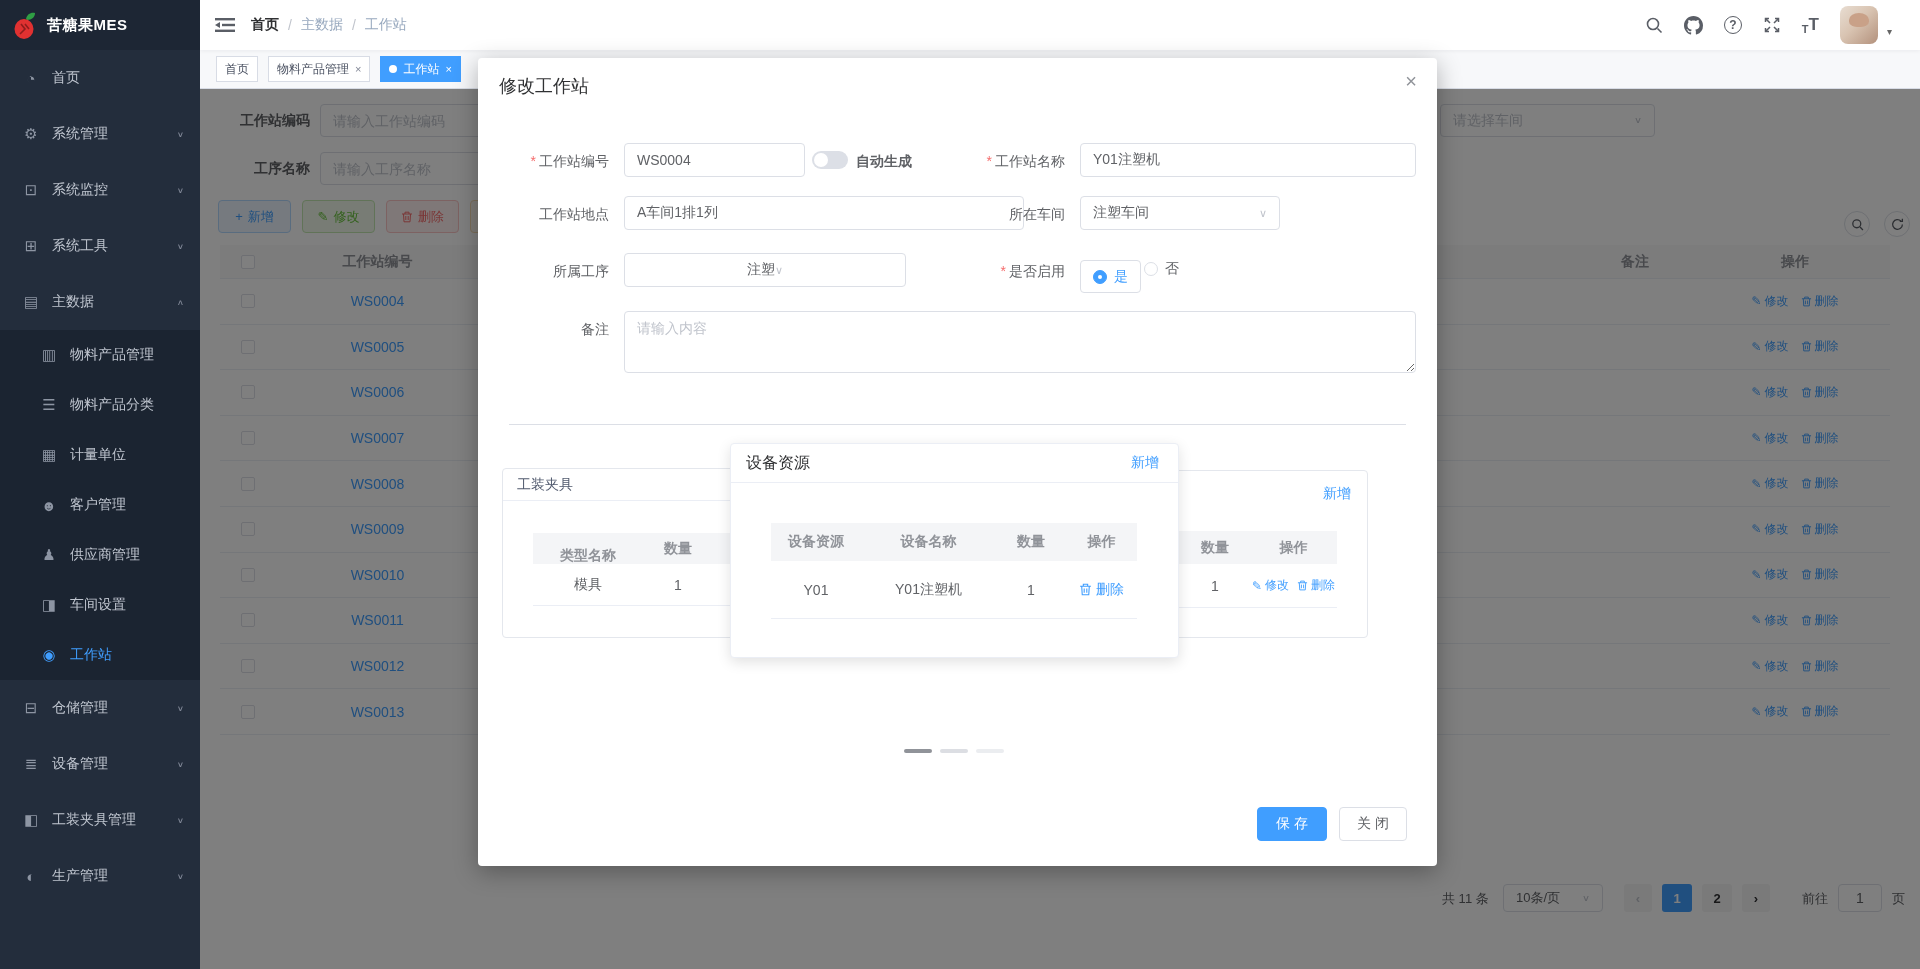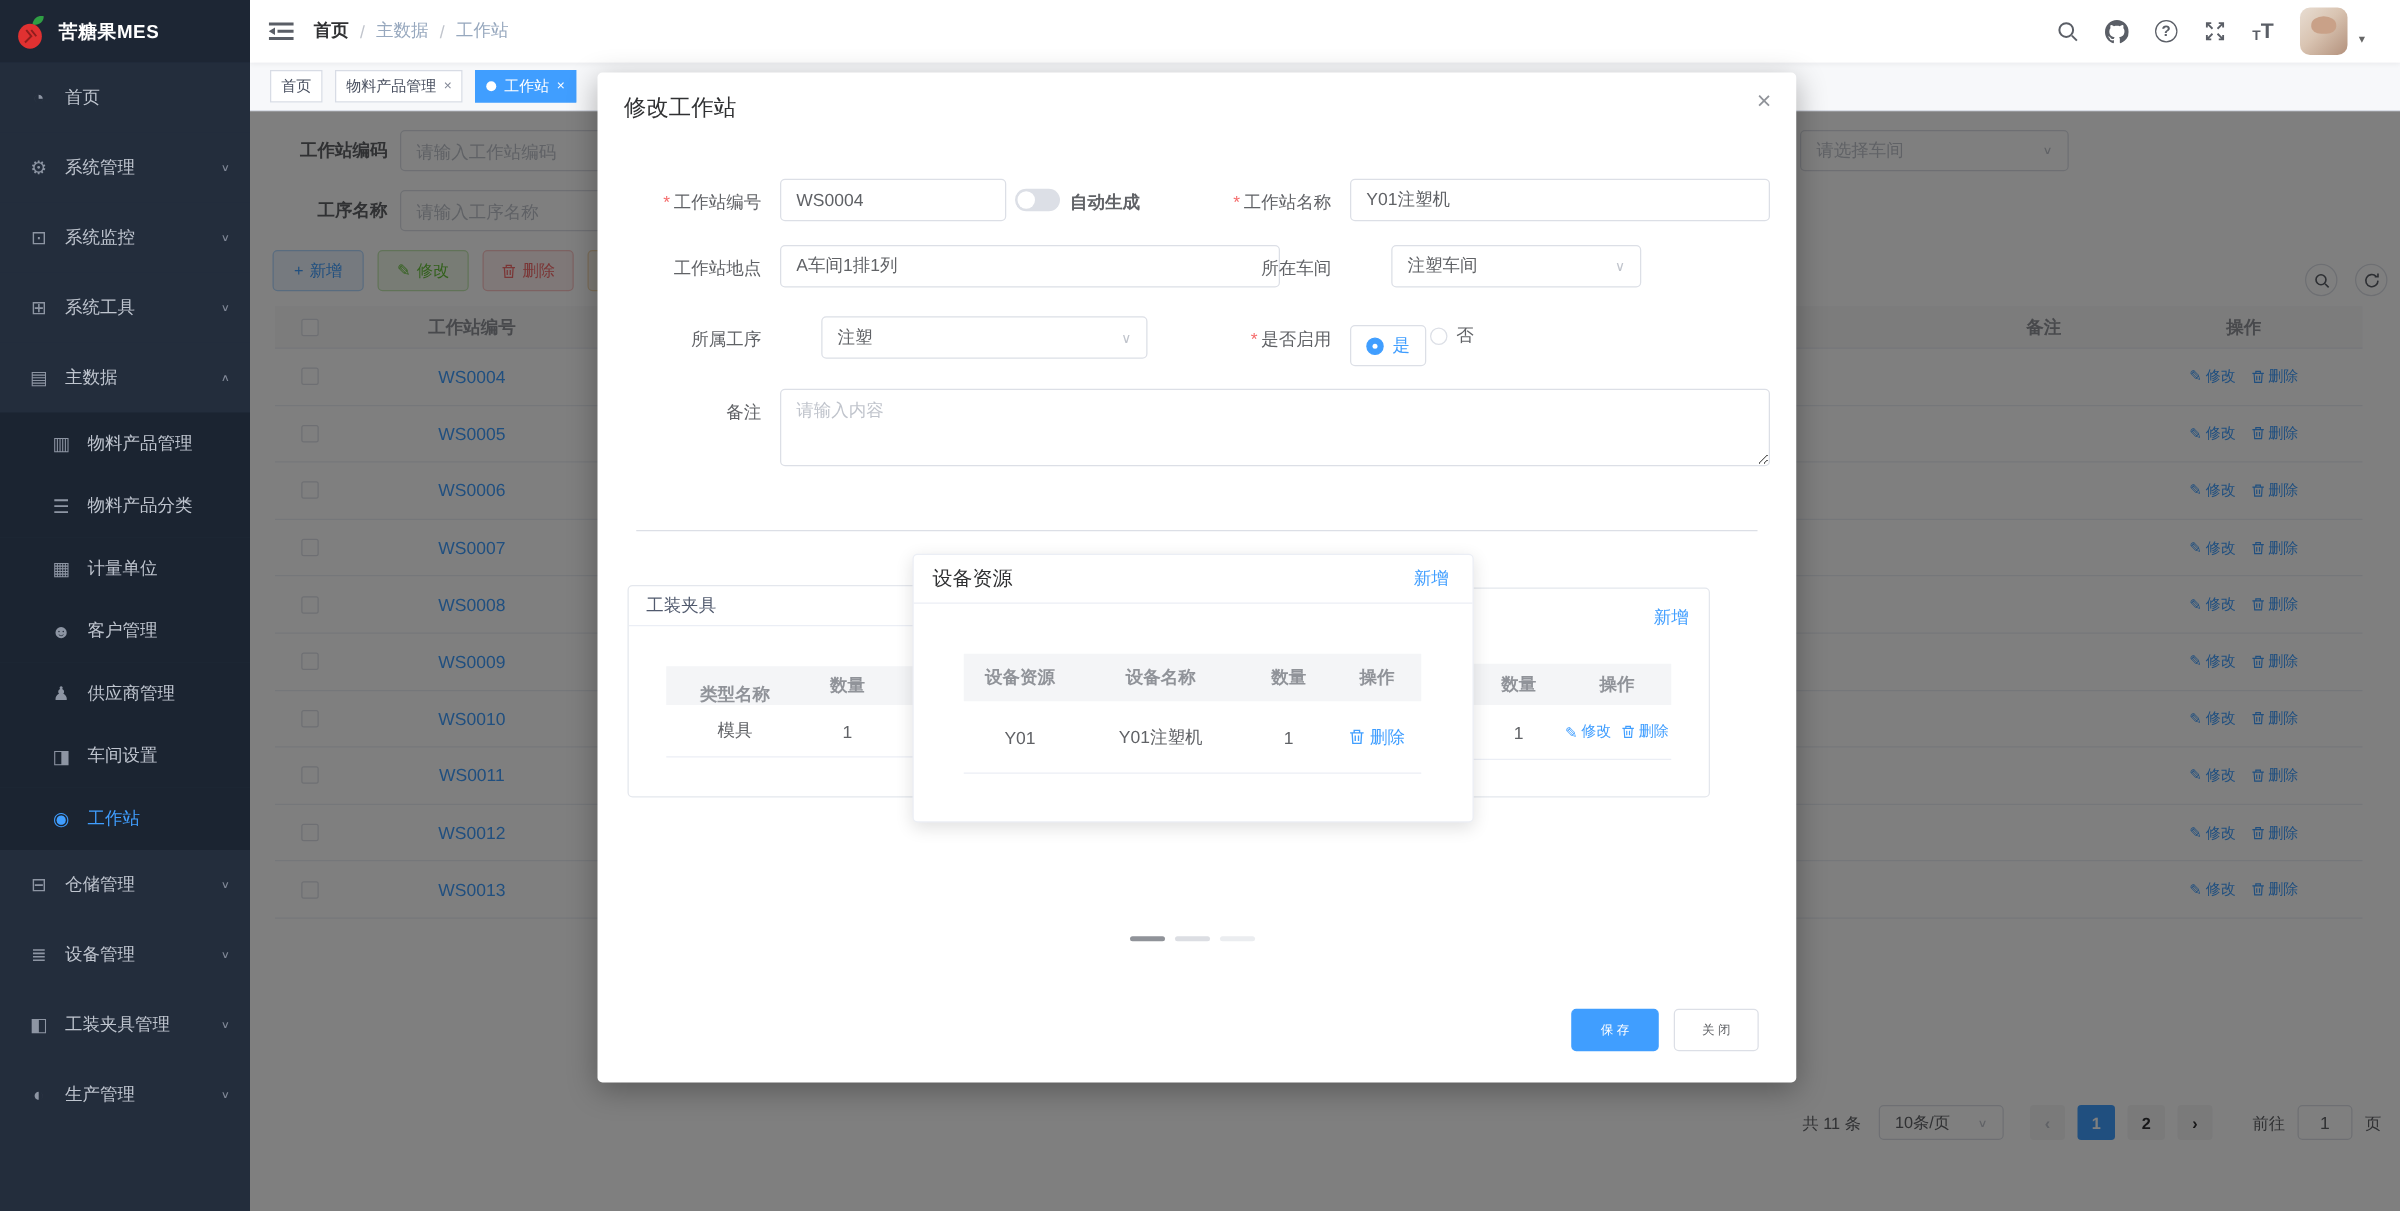--- a/index.html
+++ b/index.html
@@ -71,21 +71,21 @@
 
 
 .mask{position:absolute;left:200px;top:89px;right:0;bottom:0;background:rgba(0,0,0,.5);z-index:10;}
 .dialog{position:absolute;left:478px;top:58px;width:959px;height:808px;background:#fff;border-radius:4px;box-shadow:0 6px 24px rgba(0,0,0,.3);z-index:20;}
 .dlg-title{position:absolute;left:21px;top:16px;font-size:18px;color:#303133;}
 .dlg-close{position:absolute;right:20px;top:12px;font-size:20px;color:#909399;cursor:pointer;}
 .m-label{position:absolute;font-size:14px;color:#606266;font-weight:400;text-align:right;}
 .req{color:#f56c6c;font-style:normal;margin-right:3px;}
 .m-inp{position:absolute;height:34px;border:1px solid #dcdfe6;border-radius:4px;font-size:14px;color:#606266;padding:0 12px;font-family:inherit;background:#fff;}
 .m-inp::placeholder{color:#c0c4cc;}
-.m-sel{position:absolute;height:34px;border:1px solid #dcdfe6;border-radius:4px;background:#fff;font-size:14px;color:#606266;padding:0 12px;display:flex;align-items:center;justify-content:space-between;cursor:pointer;margin-left:33px;}
+.m-sel{position:absolute;height:34px;border:1px solid #dcdfe6;border-radius:4px;background:#fff;font-size:14px;color:#606266;padding:0 12px;display:flex;align-items:center;justify-content:space-between;cursor:pointer;}
 .toggle{position:absolute;width:36px;height:18px;border-radius:9px;background:#dcdfe6;cursor:pointer;}
 .toggle::after{content:"";position:absolute;left:2px;top:2px;width:14px;height:14px;border-radius:50%;background:#fff;}
 .radio{position:absolute;display:flex;align-items:center;gap:7px;font-size:14px;cursor:pointer;}
 .rdot{width:14px;height:14px;border-radius:50%;border:1px solid #dcdfe6;background:#fff;position:relative;}
 .radio.sel .rdot{border-color:#409eff;background:#409eff;}
 .radio.sel .rdot::after{content:"";position:absolute;left:4px;top:4px;width:4px;height:4px;border-radius:50%;background:#fff;}
 .radio.sel span.rlbl{color:#409eff;}
 .radio span.rlbl{color:#606266;}
 textarea.m-area{position:absolute;border:1px solid #dcdfe6;border-radius:4px;font-size:14px;color:#606266;padding:8px 12px;font-family:inherit;resize:both;}
 textarea.m-area::placeholder{color:#c0c4cc;}
@@ -94,21 +94,21 @@
 .divider-txt span{background:#fff;padding:0 18px;font-size:14px;color:#303133;}
 .card{position:absolute;background:#fff;border:1px solid #e4e7ed;border-radius:4px;}
 .card.raised{box-shadow:0 4px 14px rgba(0,0,0,.12);border-color:#ebeef5;}
 .card-hd{display:flex;align-items:center;border-bottom:1px solid #ebeef5;}
 .addlink{color:#409eff;font-size:14px;cursor:pointer;text-decoration:none;}
 .ct{position:absolute;font-size:14px;color:#606266;}
 .ct .cth{display:flex;background:#f4f5f7;color:#909399;font-weight:bold;align-items:center;}
 .ct .ctr{display:flex;align-items:center;border-bottom:1px solid #ebeef5;}
 .ct .cc{display:flex;align-items:center;justify-content:center;}
 .dash{position:absolute;width:28px;height:4px;border-radius:2px;}
-.mbtn{position:absolute;height:34px;border-radius:4px;font-size:10px;display:flex;align-items:center;justify-content:center;cursor:pointer;}
+.mbtn{position:absolute;height:34px;border-radius:4px;font-size:14px;display:flex;align-items:center;justify-content:center;cursor:pointer;}
 .mbtn.primary{background:#409eff;color:#fff;border:1px solid #409eff;}
 .mbtn.default{background:#fff;color:#606266;border:1px solid #dcdfe6;}
 svg{display:block;}
 </style>
 </head>
 <body>
 
 <div class="app">
 
   <div class="sidebar">
@@ -514,21 +514,21 @@
 
     <div class="m-label" style="left:0;top:148px;width:131px;">工作站地点</div>
     <input class="m-inp" style="left: 146px; top: 138px; width: 400px;" value="A车间1排1列">
     <div class="m-label" style="left:400px;top:148px;width:187px;">所在车间</div>
     <div class="m-sel" style="left:602px;top:138px;width:200px;">
       <span>注塑车间</span>
         <span class="sc" style="color:#c0c4cc;font-size:11px;">∨</span>
     </div>
 
     <div class="m-label" style="left:0;top:205px;width:131px;">所属工序</div>
-    <div class="m-sel" style="left:146px;top:195px;width:261px;">
+    <div class="m-sel" style="left:146px;top:195px;width:282px;justify-content:center;">
       <span>注塑</span>
         <span class="sc" style="color:#c0c4cc;font-size:11px;">∨</span>
     </div>
     <div class="m-label" style="left:400px;top:205px;width:187px;"><i class="req">*</i><span>是否启用</span></div>
     <div class="radio sel" style="left:602px;top:202px;">
         <span class="rdot"></span>
         <span class="rlbl">是</span>
       </div>
     <div class="radio" style="left:666px;top:202px;">
         <span class="rdot"></span>

